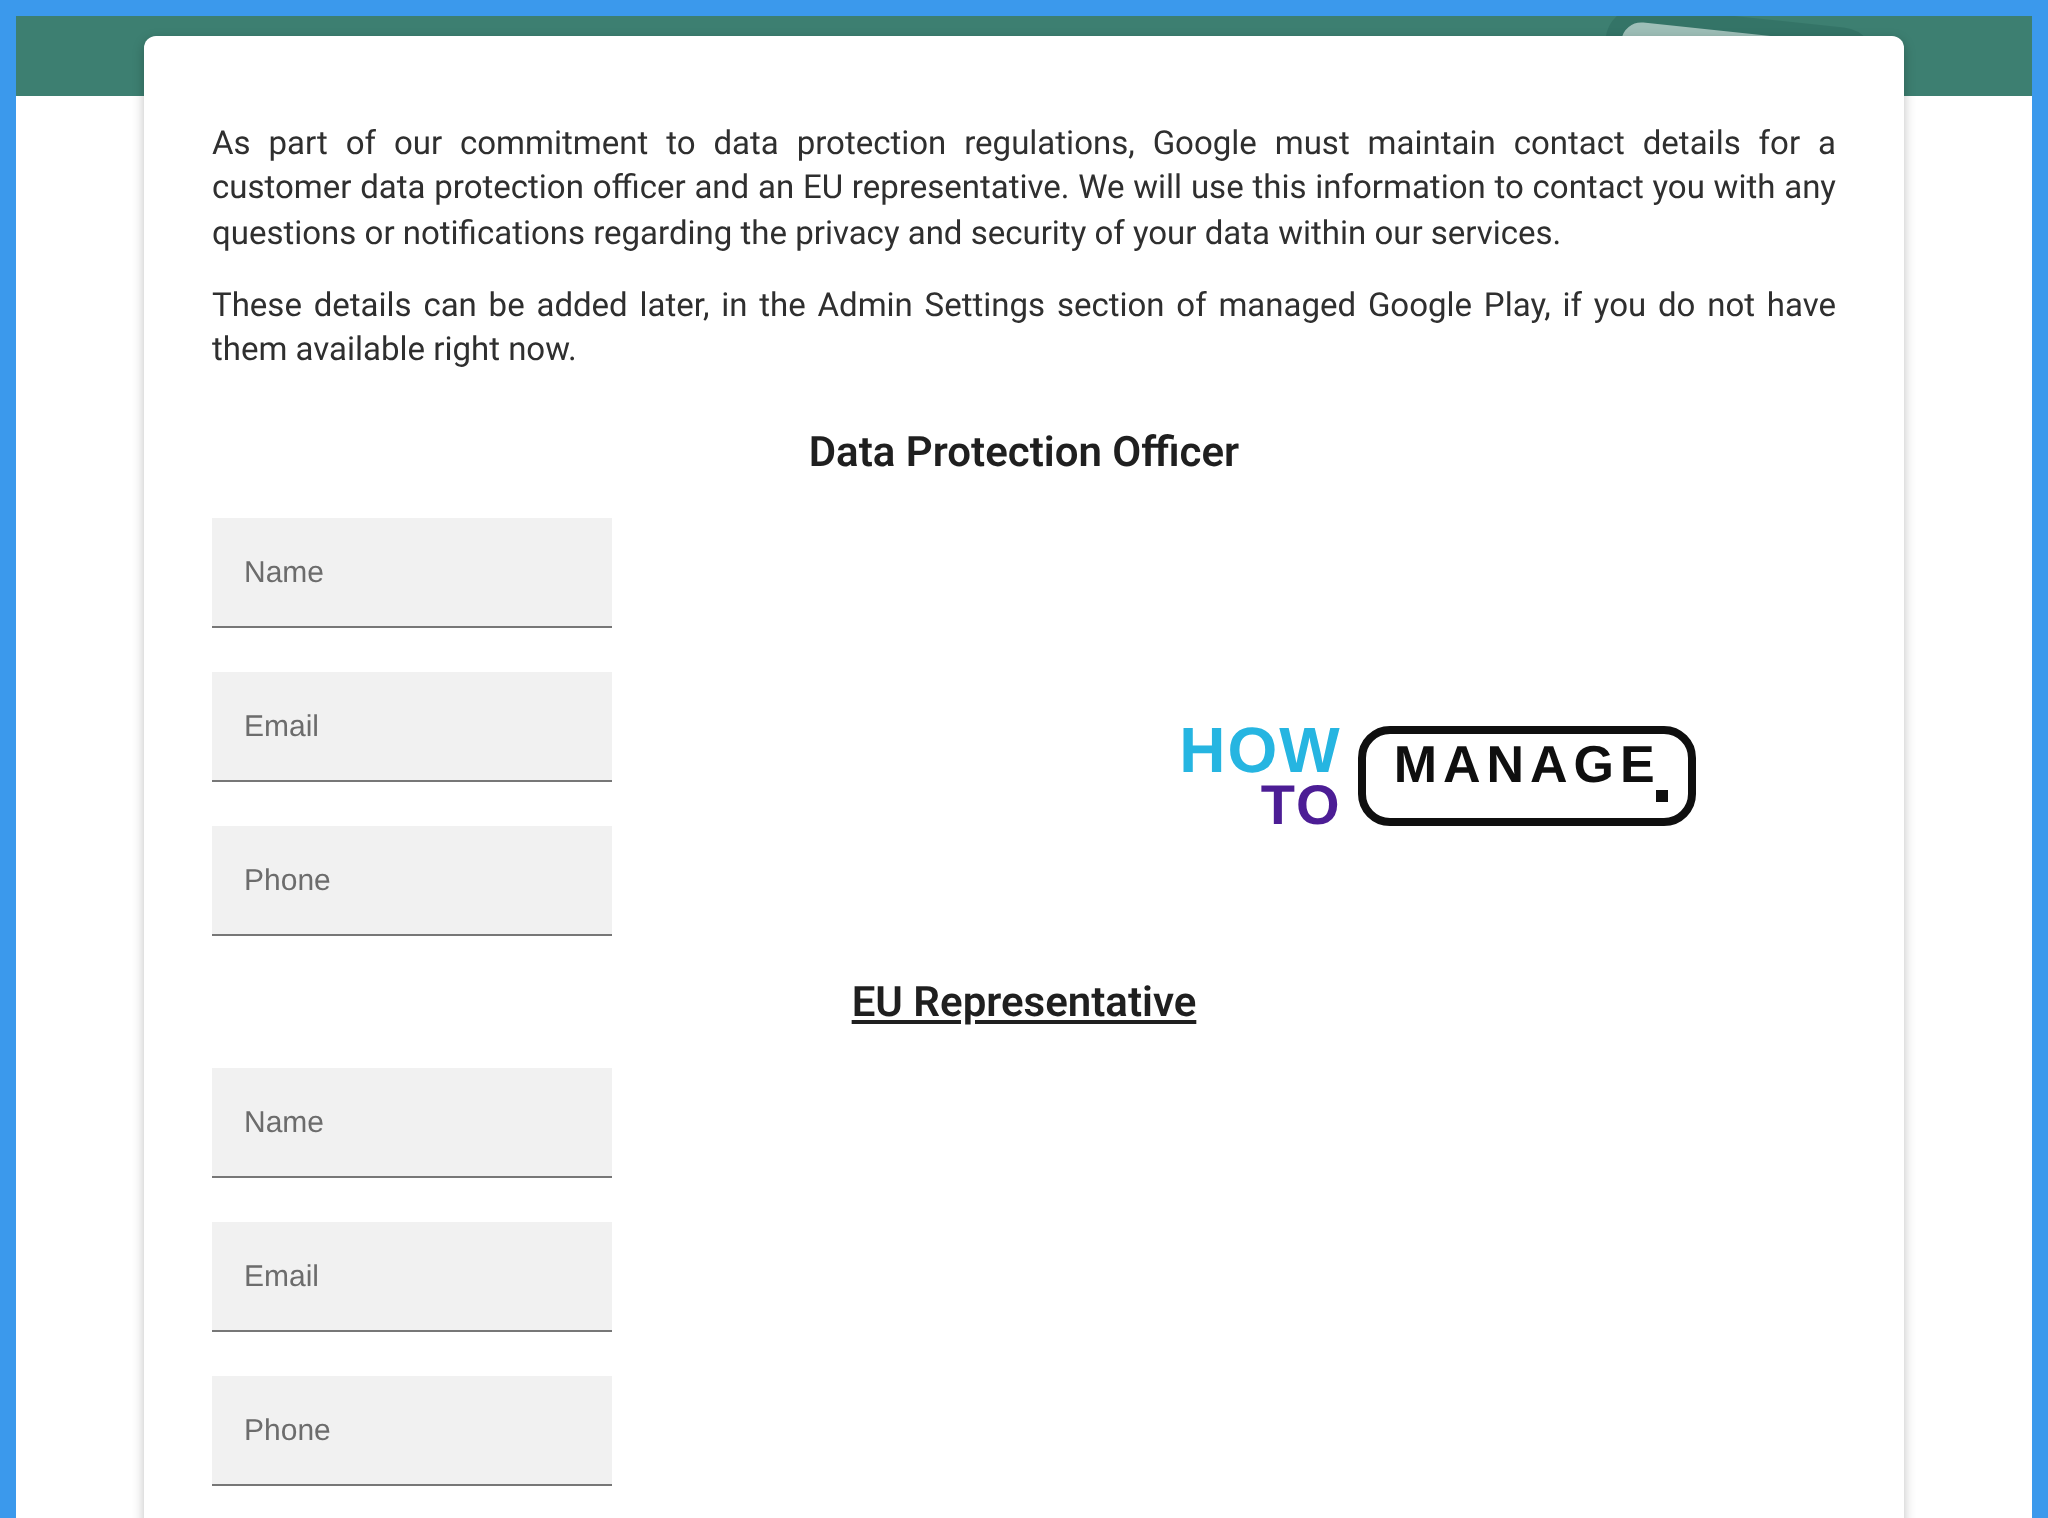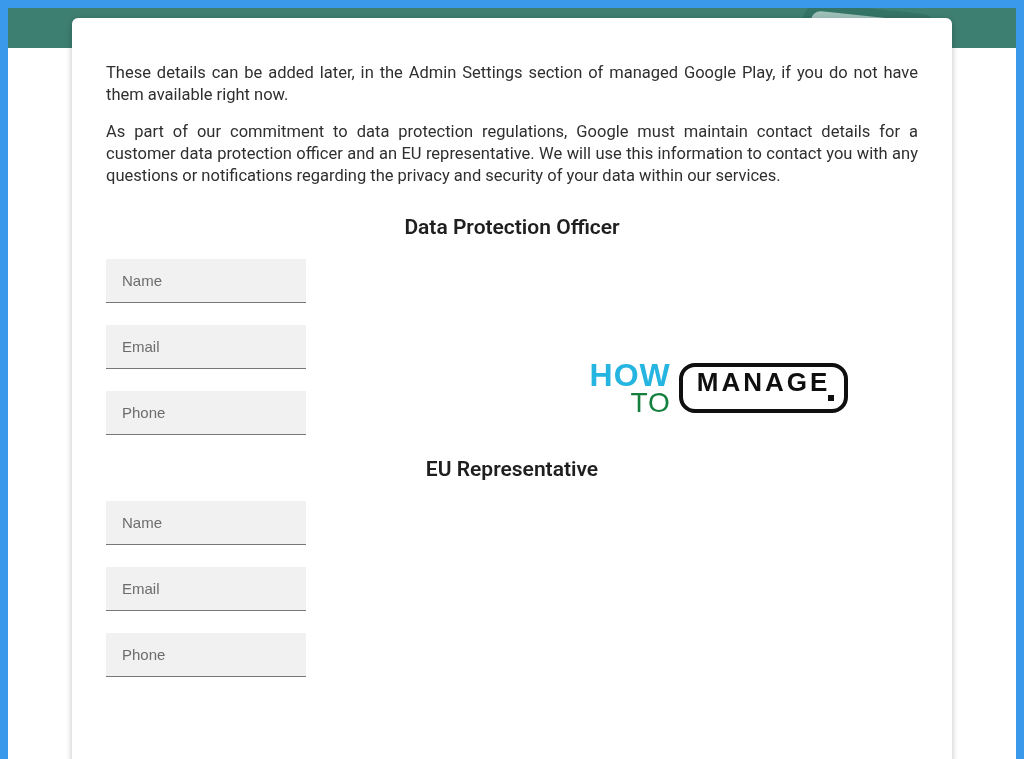--- a/index.html
+++ b/index.html
@@ -63,33 +63,33 @@
       font-size: 21px;
       font-weight: 600;
       color: #1f1f1f;
       margin-top: 28px;
       margin-bottom: 20px;
       font-family: "Google Sans", Roboto, Arial, sans-serif;
       text-align: center;
     }
     .field {
       width: 200px;
-      height: 44px;
+      height: 55px;
       background: #f1f1f1;
       border: none;
       border-bottom: 1px solid #777;
       padding: 0 16px;
       font-size: 15px;
       color: #555;
       margin-bottom: 22px;
       display: block;
       outline: none;
     }
     .field::placeholder { color: #6c6c6c; }
-    .section-title.second { margin-top: 20px; }
+    .section-title.second { margin-top: 20px; text-decoration: underline; }
     .watermark {
       position: absolute;
       top: 340px;
       left: 561px;
       width: 300px;
       height: 80px;
       display: flex;
       align-items: center;
       gap: 8px;
       justify-content: center;
@@ -102,22 +102,22 @@
     }
     .watermark-how .how {
       font-size: 32px;
       font-weight: 800;
       color: #26b5e1;
       letter-spacing: 1px;
       font-family: Arial Black, Arial, sans-serif;
     }
     .watermark-how .to {
       font-size: 28px;
-      font-weight: 400;
-      color: #15803d;
+      font-weight: 700;
+      color: #4c1d95;
       letter-spacing: 1px;
       font-family: Arial Black, Arial, sans-serif;
     }
     .watermark-box {
       border: 4px solid #0f0f0f;
       border-radius: 16px;
       padding: 4px 14px 14px 14px;
       display: flex;
       flex-direction: column;
       line-height: 0.92;
@@ -141,22 +141,22 @@
   </style>
 </head>
 <body>
 
 <div class="outer-frame">
   <div class="teal-bar"></div>
 
   <div class="card">
 
     <div class="intro-text">
+      <p>As part of our commitment to data protection regulations, Google must maintain contact details for a customer data protection officer and an EU representative. We will use this information to contact you with any questions or notifications regarding the privacy and security of your data within our services.</p>
       <p>These details can be added later, in the Admin Settings section of managed Google Play, if you do not have them available right now.</p>
-      <p>As part of our commitment to data protection regulations, Google must maintain contact details for a customer data protection officer and an EU representative. We will use this information to contact you with any questions or notifications regarding the privacy and security of your data within our services.</p>
     </div>
 
     <h2 class="section-title">Data Protection Officer</h2>
 
     <input class="field" type="text" placeholder="Name" style="">
     <input class="field" type="text" placeholder="Email" style="">
     <input class="field" type="text" placeholder="Phone" style="">
 
     <h2 class="section-title second">EU Representative</h2>
 

